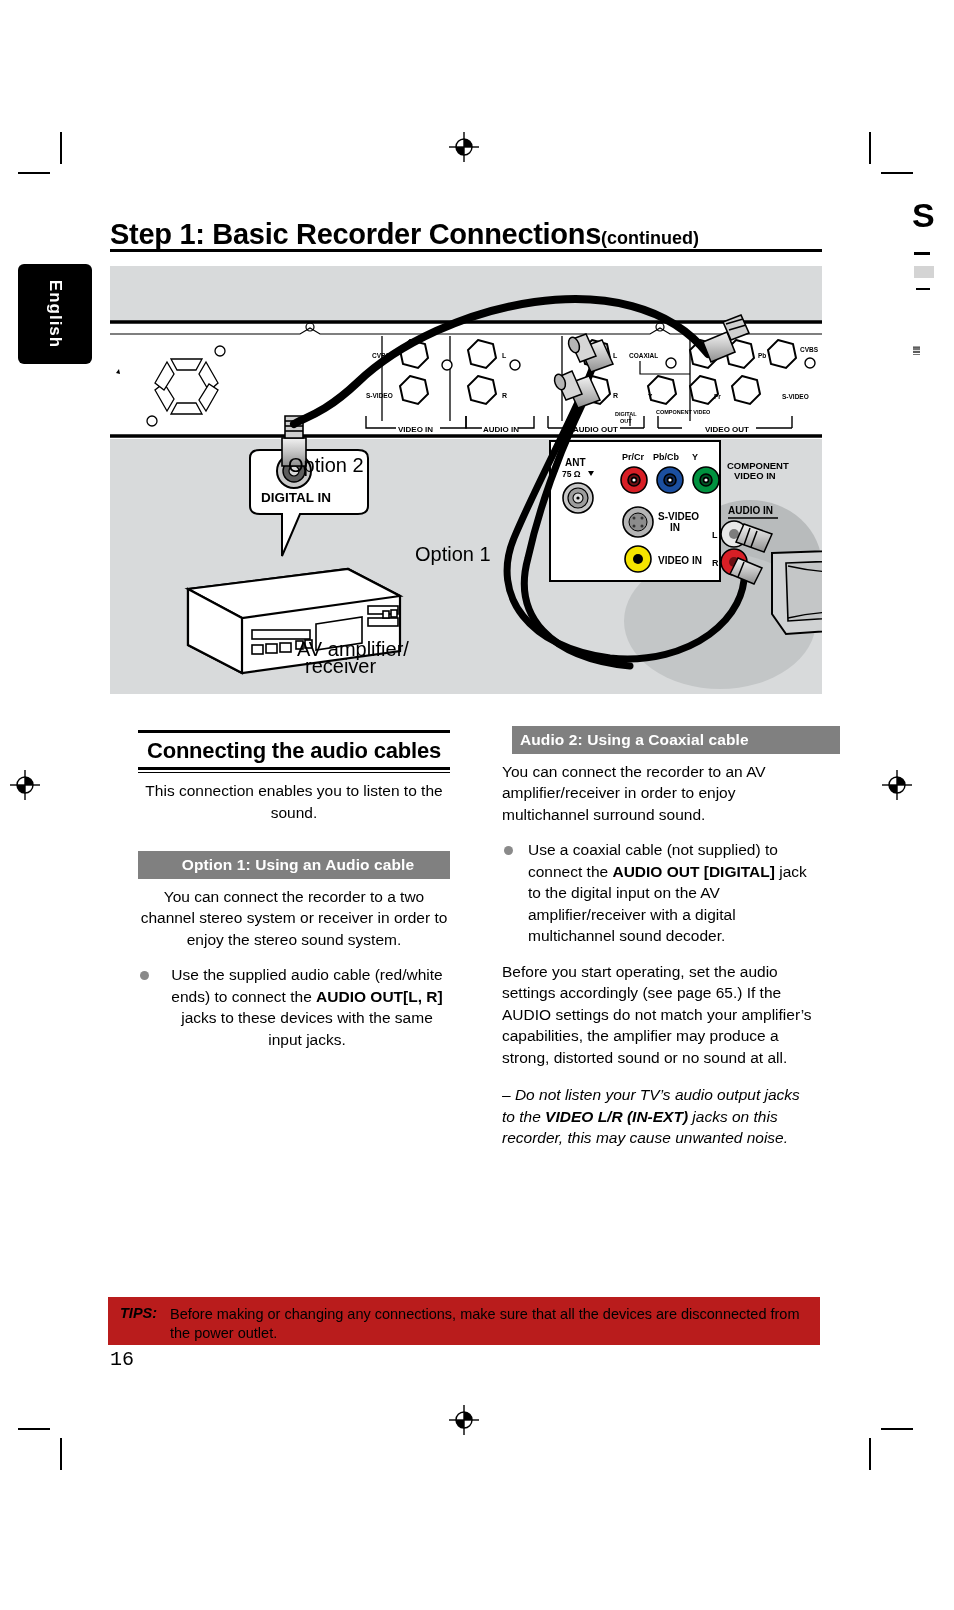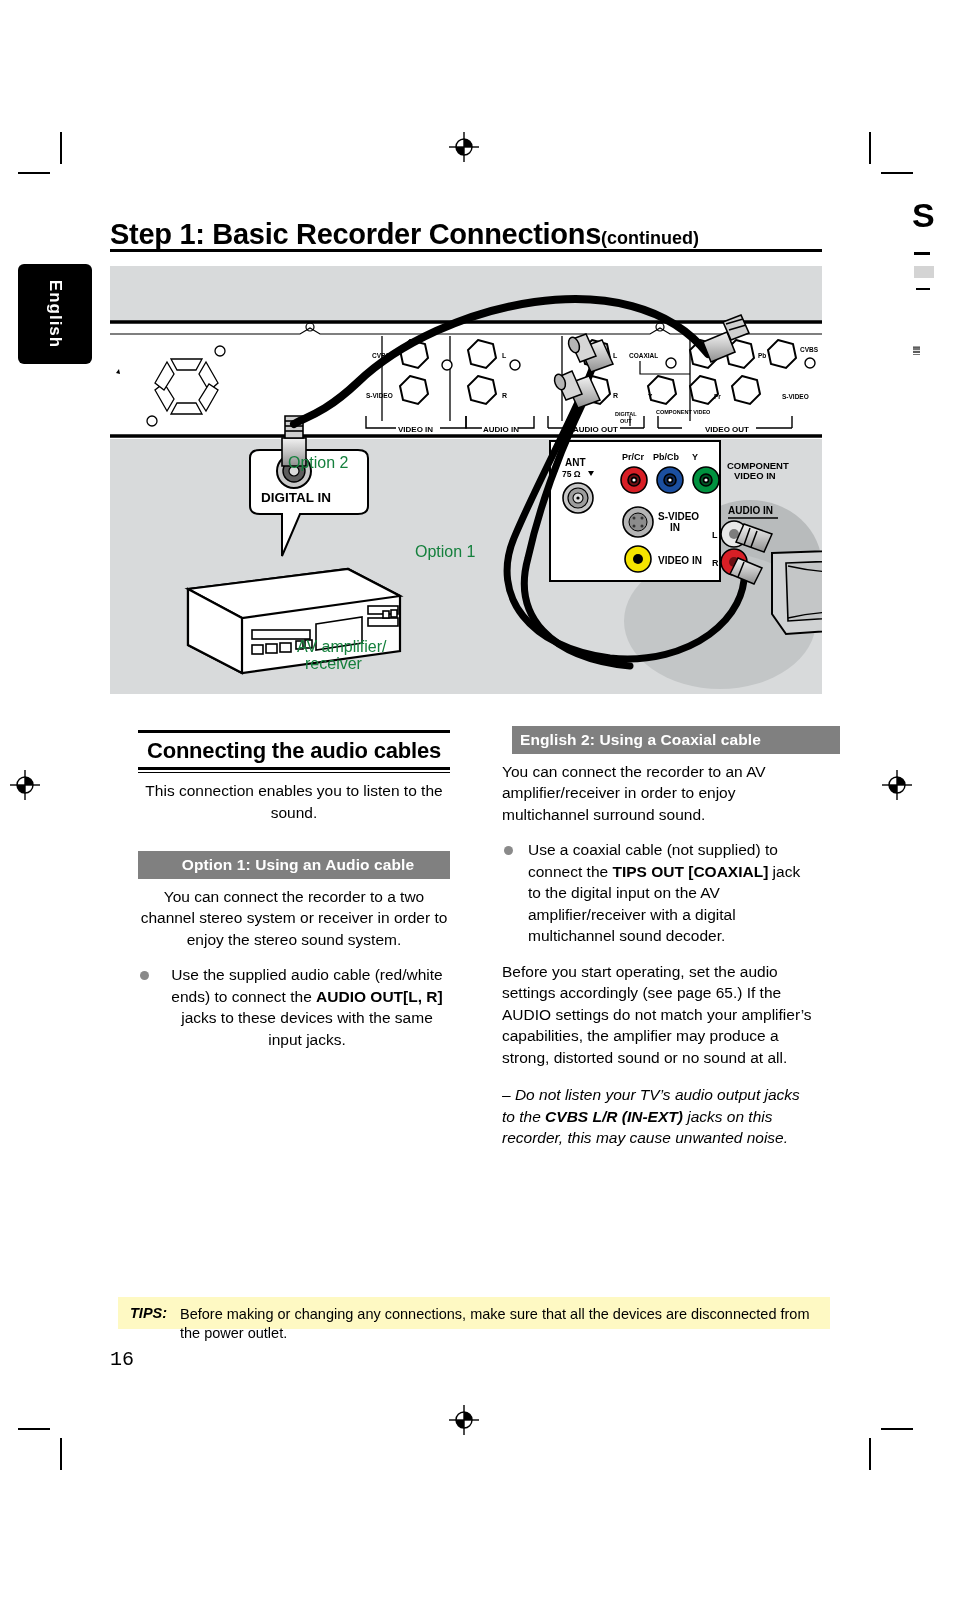--- a/index.html
+++ b/index.html
@@ -43,21 +43,21 @@
   #bleed .g{position:absolute;left:2px;top:70px;width:20px;height:12px;background:#d4d4d4;}
   #bleed .tiny{position:absolute;left:2px;top:150px;font-size:7px;line-height:7px;
     writing-mode:vertical-rl;letter-spacing:-1px;}
 
   
   #diagram{
     position:absolute;left:110px;top:266px;width:712px;height:428px;
     background:#d8dadb;overflow:hidden;
   }
   #diagram svg{display:block;}
-  .dlabel{position:absolute;font-size:16px;color:#15803d;font-family:"Liberation Sans",sans-serif;}
+  .dlabel{position:absolute;font-size:20px;color:#000000;font-family:"Liberation Sans",sans-serif;}
 
   
   .col{position:absolute;width:312px;font-size:15.5px;line-height:21.5px;}
   #col-left{left:138px;top:730px;text-align:center;}
   #col-right{left:502px;top:726px;}
 
   .rule-thick{height:3px;background:#000;}
   .rule-thin{height:1.5px;background:#000;margin-top:2px;}
   #section-heading{font-size:22px;font-weight:bold;margin:7px 0 5px 0;letter-spacing:-0.2px;}
 
@@ -73,22 +73,22 @@
     position:absolute;left:2px;top:7px;width:9px;height:9px;border-radius:50%;
     background:#8a8a8a;
   }
   .bullet-row.plain{padding-left:0;}
   b{font-weight:bold;}
   .hint{font-style:italic;margin-top:16px;}
   .hint b{font-weight:bold;font-style:italic;}
 
   
   #tips-bar{
-    position:absolute;left:118px;top:1297px;width:712px;height:32px;
-    background:#fef9c3;
+    position:absolute;left:108px;top:1297px;width:712px;height:48px;
+    background:#b91c1c;
   }
   #tips-label{position:absolute;left:12px;top:8px;font-size:14.5px;font-weight:bold;font-style:italic;}
   #tips-text{position:absolute;left:62px;top:8px;width:640px;font-size:14.5px;line-height:19px;}
   #page-number{position:absolute;left:110px;top:1348px;font-size:20px;font-family:Liberation Mono, monospace;}
 </style>
 </head>
 <body>
 
 <div class="pg">
 
@@ -408,33 +408,33 @@
     <div class="optbar">Option 1: Using an Audio cable</div>
     <div class="para">You can connect the recorder to a two channel stereo system or receiver in order to enjoy the stereo sound system.</div>
 
     <div class="bullet-row">
       <span class="bullet-dot"></span>
       <span>Use the supplied audio cable (red/white ends) to connect the </span><b>AUDIO OUT[L, R]</b><span> jacks to these devices with the same input jacks.</span>
     </div>
   </div>
 
   <div class="col" id="col-right">
-    <div class="optbar" id="opt2-bar">English 2: Using a Coaxial cable</div>
+    <div class="optbar" id="opt2-bar">Audio 2: Using a Coaxial cable</div>
     <div class="para">You can connect the recorder to an AV amplifier/receiver in order to enjoy multichannel surround sound.</div>
 
     <div class="bullet-row">
       <span class="bullet-dot"></span>
-      <span>Use a coaxial cable (not supplied) to connect the </span><b>TIPS OUT [COAXIAL]</b><span> jack to the digital input on the AV amplifier/receiver with a digital multichannel sound decoder.</span>
+      <span>Use a coaxial cable (not supplied) to connect the </span><b>AUDIO OUT [DIGITAL]</b><span> jack to the digital input on the AV amplifier/receiver with a digital multichannel sound decoder.</span>
     </div>
 
     <div class="bullet-row plain">Before you start operating, set the audio settings accordingly (see page 65.) If the AUDIO settings do not match your amplifier’s capabilities, the amplifier may produce a strong, distorted sound or no sound at all.</div>
 
     <div class="hint">
       <div>
-        <span>– Do not listen your TV’s audio output jacks to the </span><b>CVBS L/R (IN-EXT)</b><span> jacks on this recorder, this may cause unwanted noise.</span>
+        <span>– Do not listen your TV’s audio output jacks to the </span><b>VIDEO L/R (IN-EXT)</b><span> jacks on this recorder, this may cause unwanted noise.</span>
       </div>
     </div>
   </div>
 
   <div id="tips-bar">
     <span id="tips-label">TIPS:</span>
     <span id="tips-text">Before making or changing any connections, make sure that all the devices are disconnected from the power outlet.</span>
   </div>
   <div id="page-number">16</div>
 

